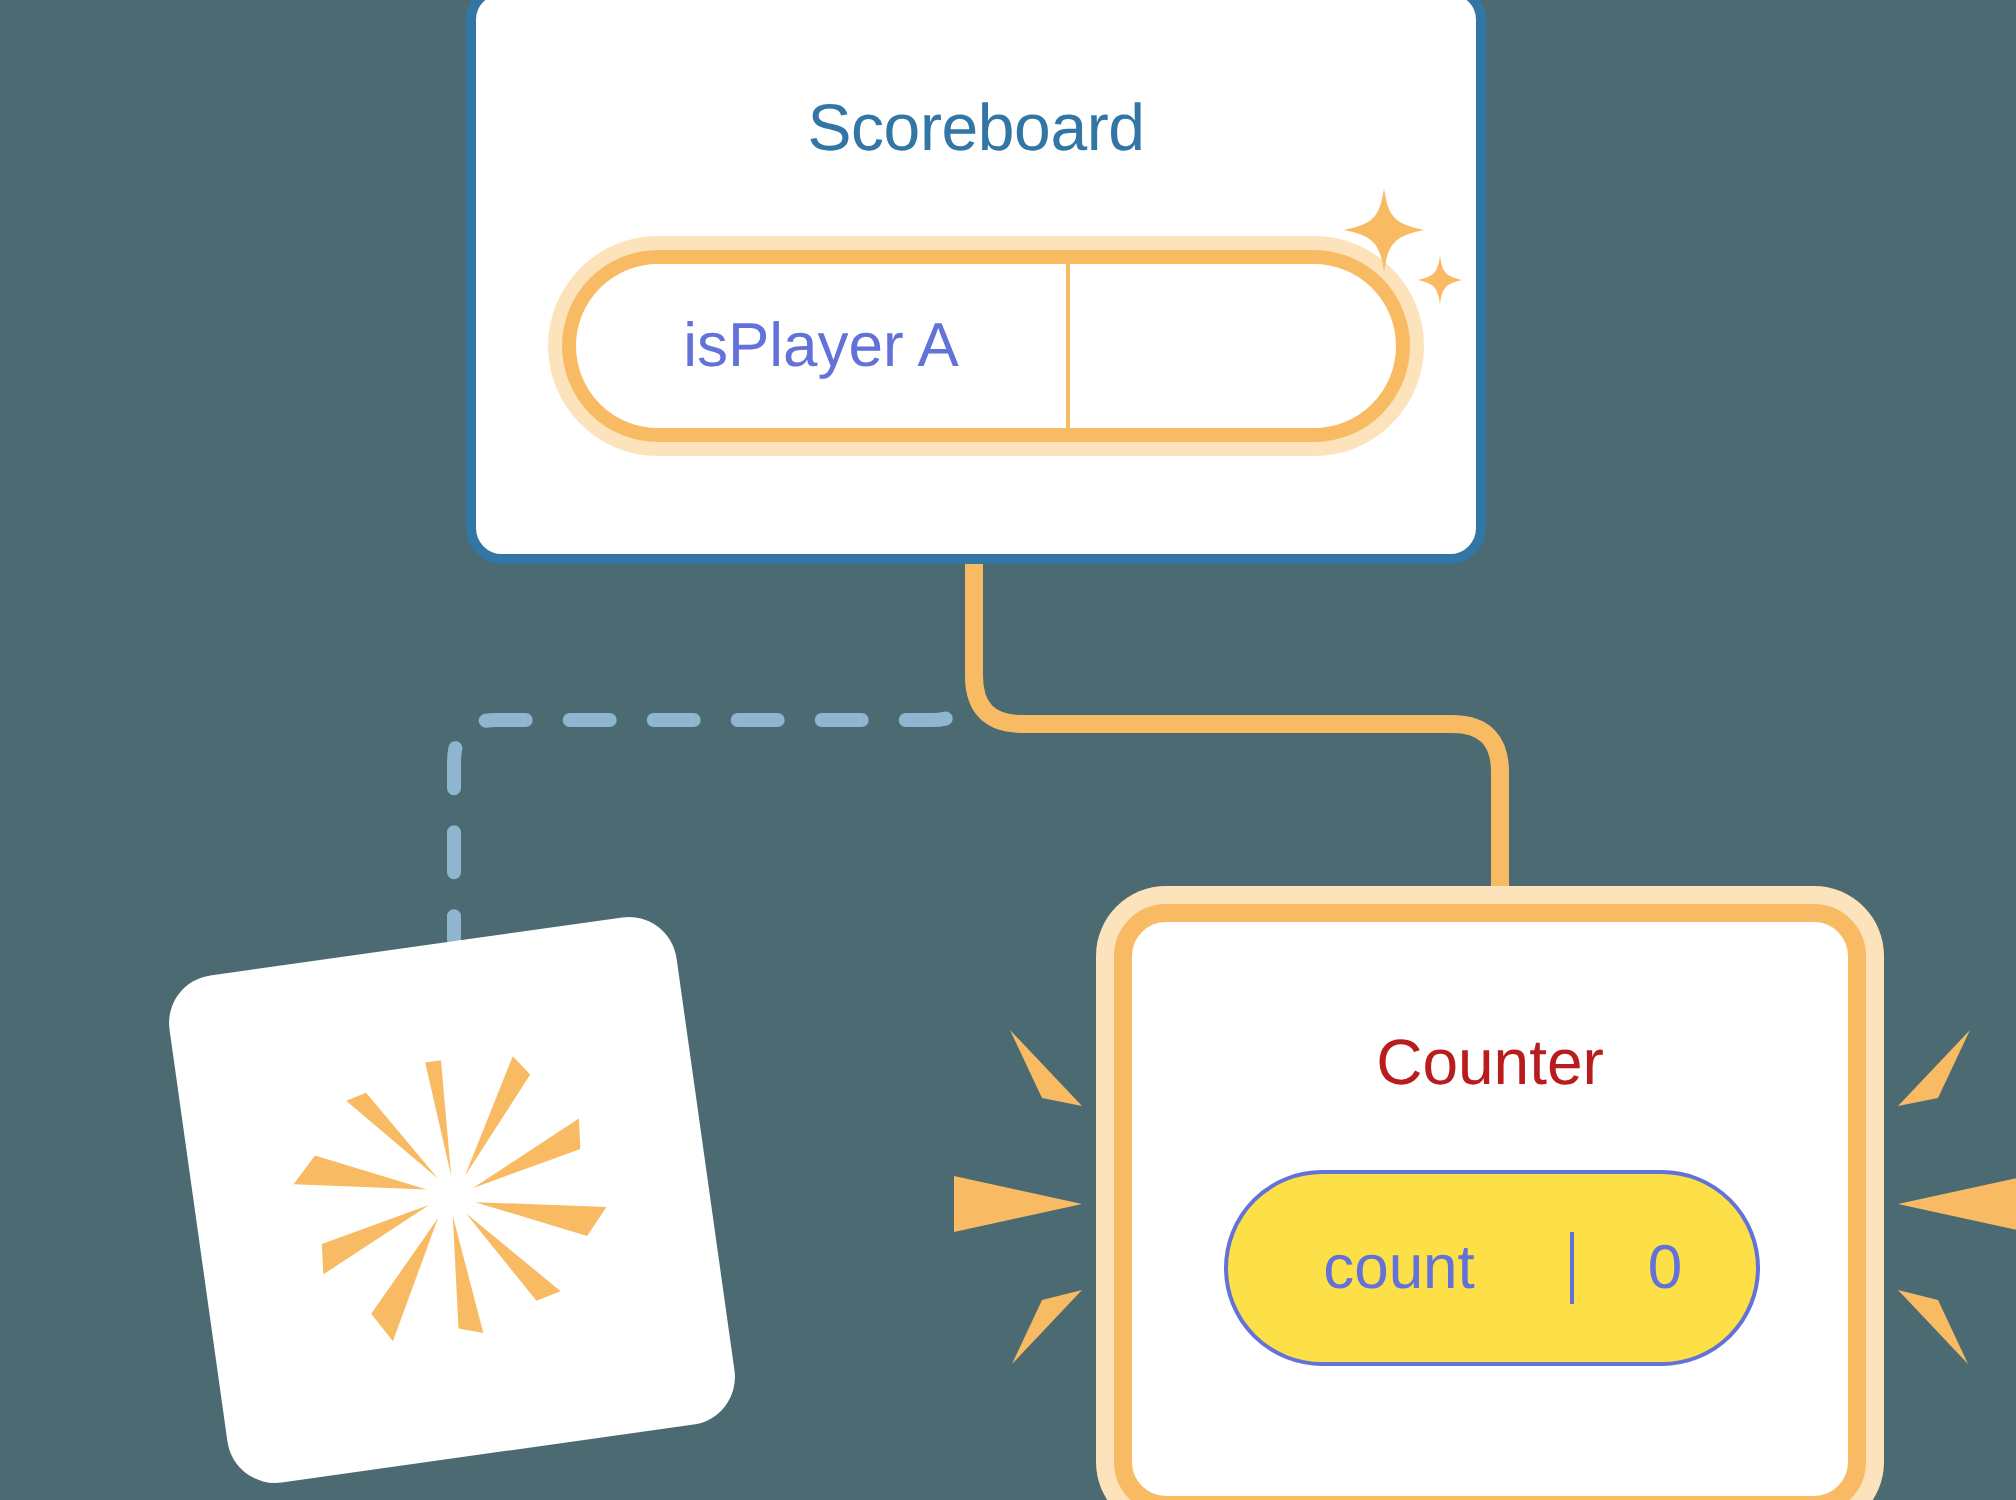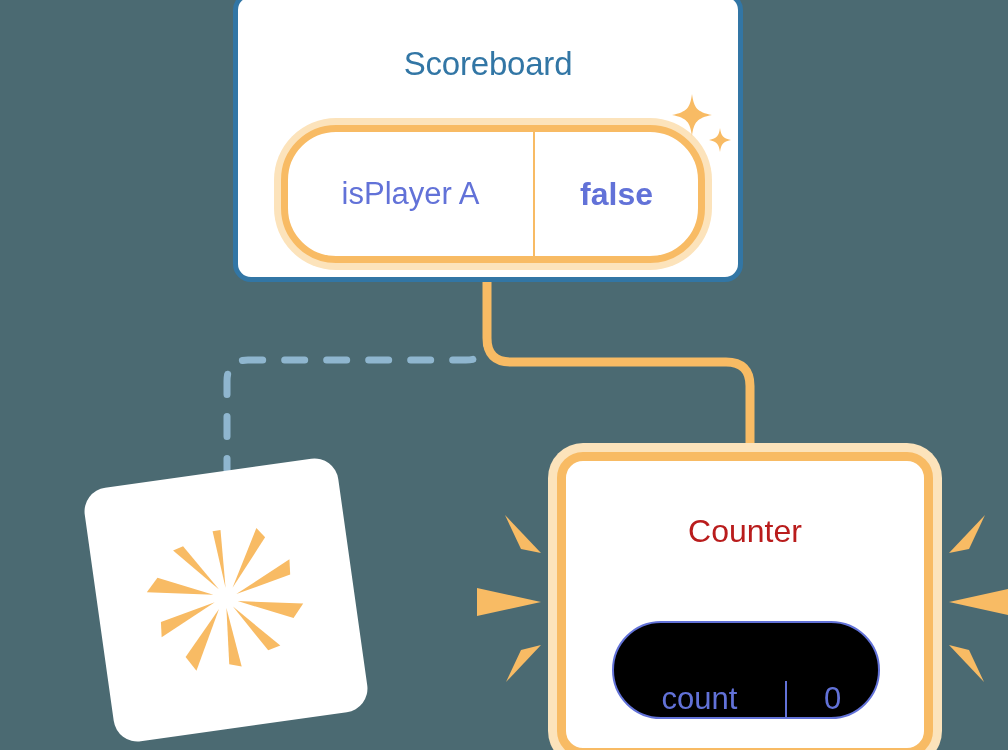--- a/index.html
+++ b/index.html
@@ -54,21 +54,21 @@
     letter-spacing: -0.2px;
     white-space: nowrap;
   }
 
   
   #scoreboard-pill {
     position: absolute;
     left: 43px;
     top: 128px;
     width: 424px;
-    height: 138px;
+    height: 96px;
     box-sizing: border-box;
     background: #ffffff;
     border: 7px solid #f8bb64;
     border-radius: 55px;
     box-shadow: 0 0 0 7px #fce3bb;
     display: flex;
     align-items: stretch;
     z-index: 2;
   }
   #scoreboard-pill .cell {
@@ -113,26 +113,25 @@
     color: #b91c1c;
     white-space: nowrap;
   }
   #counter-pill {
     position: absolute;
     left: 46px;
     top: 124px;
     width: 268px;
     height: 98px;
     box-sizing: border-box;
-    background: #000000;
+    background: #fde047;
     border: 2px solid #6272d8;
     border-radius: 49px;
     display: flex;
-    align-items: flex-end;
-    margin-top: 36px;
+    align-items: center;
   }
   #counter-pill .cell {
     display: flex;
     align-items: center;
     justify-content: center;
     color: #6272d8;
     white-space: nowrap;
     font-size: 31px;
   }
   #counter-pill .cell.key {
@@ -223,21 +222,20 @@
         <polygon points="969,650 949,645 984,682"></polygon>
       </g>
     </svg>
   </div>
 
   <div id="scoreboard-card">
     <div id="scoreboard-title">Scoreboard</div>
 
     <div id="scoreboard-pill">
       <div class="cell key">isPlayer A</div>
-      <div class="cell value">false</div>
     </div>
   </div>
 
   <div id="sparkles">
     <svg width="70" height="70" viewBox="0 0 70 70" xmlns="http://www.w3.org/2000/svg">
       <path fill="#f8bb64" d="M24 2 C26 16 29 20 44 23 C29 26 26 30 24 44 C22 30 19 26 4 23 C19 20 22 16 24 2 Z"></path>
       <path fill="#f8bb64" d="M52 36 C53.2 44 54.8 46.2 63 48 C54.8 49.8 53.2 52 52 60 C50.8 52 49.2 49.8 41 48 C49.2 46.2 50.8 44 52 36 Z"></path>
     </svg>
   </div>
 

